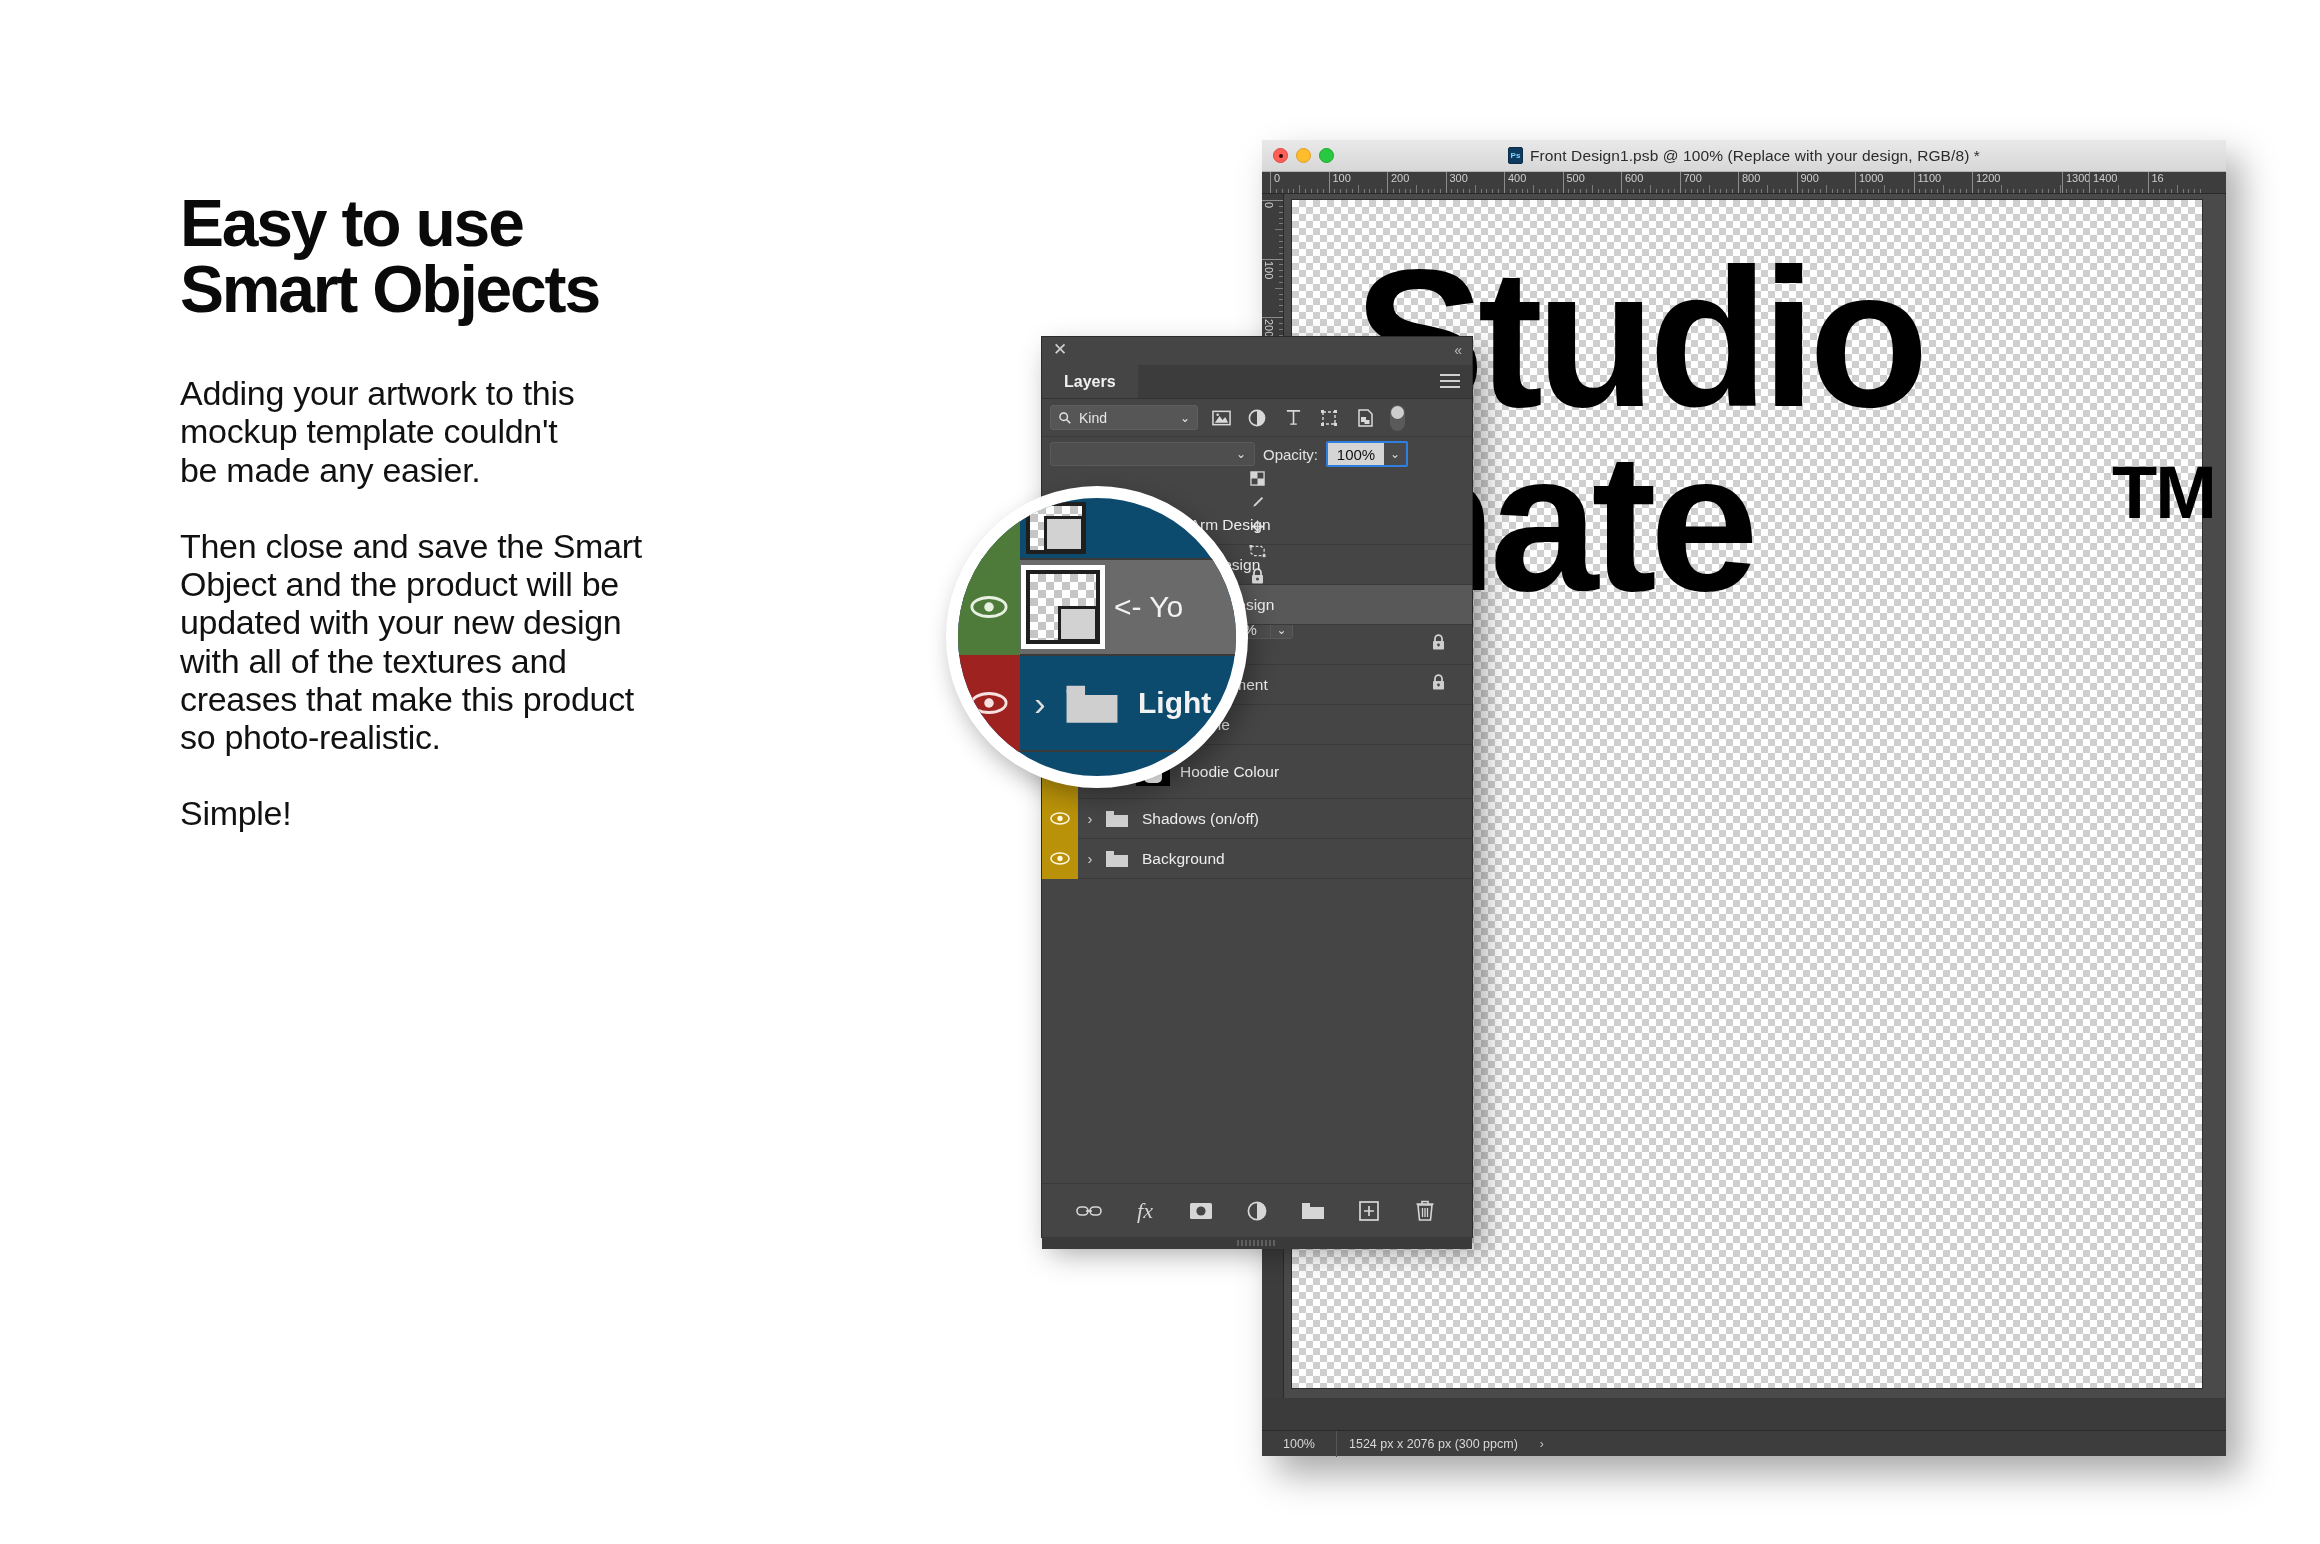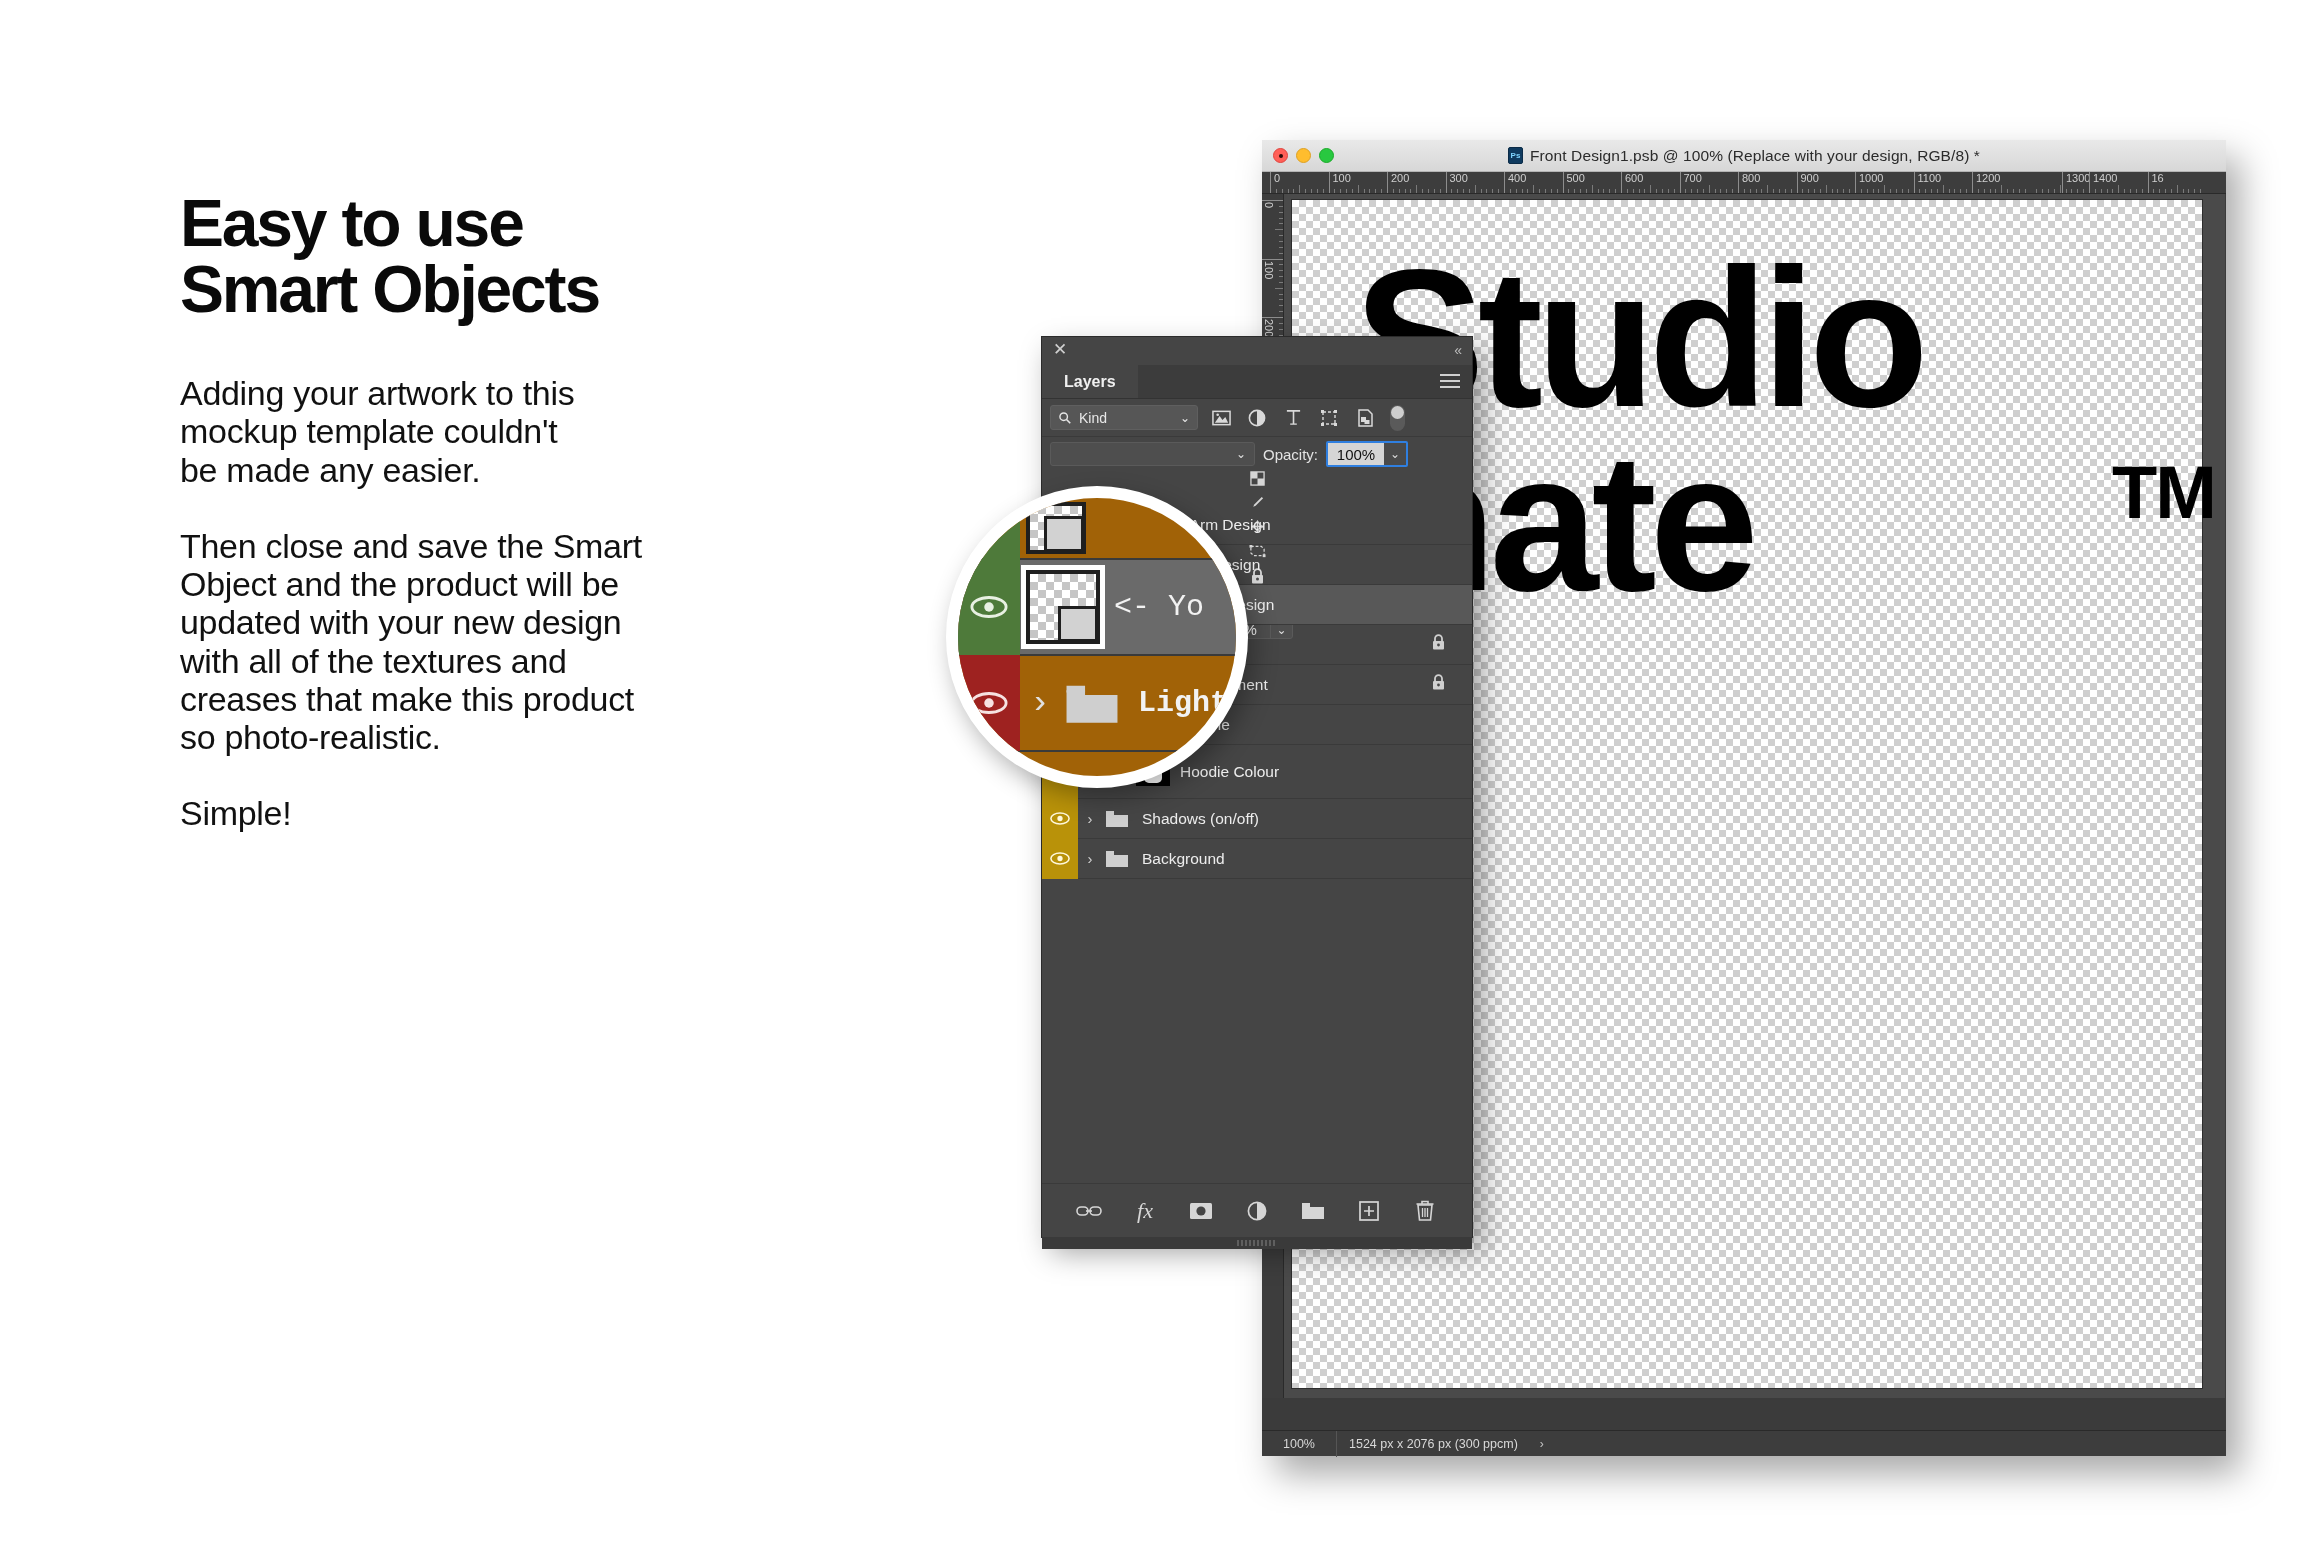--- a/index.html
+++ b/index.html
@@ -284,22 +284,21 @@
   #panel-grip span{
     width:40px; height:6px;
     background: repeating-linear-gradient(90deg,#5f5f5f 0 2px,transparent 2px 4px);
   }
 
   
   #lens {
     position:absolute; left:946px; top:486px; width:302px; height:302px;
     border-radius:50%; border:12px solid #ffffff; overflow:hidden;
     box-shadow: 6px 10px 24px rgba(0,0,0,.30);
-    background:#a16207;
-    font-family:Liberation Mono, monospace;
+    background:#0c4a6e;
   }
   #lens-inner { position:absolute; left:0; top:0; width:278px; height:278px; }
   .lens-row { height:96px; display:flex; align-items:center; border-bottom:2px solid #3a3a3a; }
   .lens-row.sel { background:#6a6a6a; }
   .lens-eye { width:62px; height:96px; display:flex; align-items:center; justify-content:center; flex:0 0 62px; }
   .lens-thumb {
     width:74px; height:74px; flex:0 0 74px; margin-left:6px; position:relative;
     background-color:#fff;
     background-image:
       linear-gradient(45deg,#c5c5c5 25%,transparent 25%,transparent 75%,#c5c5c5 75%),

